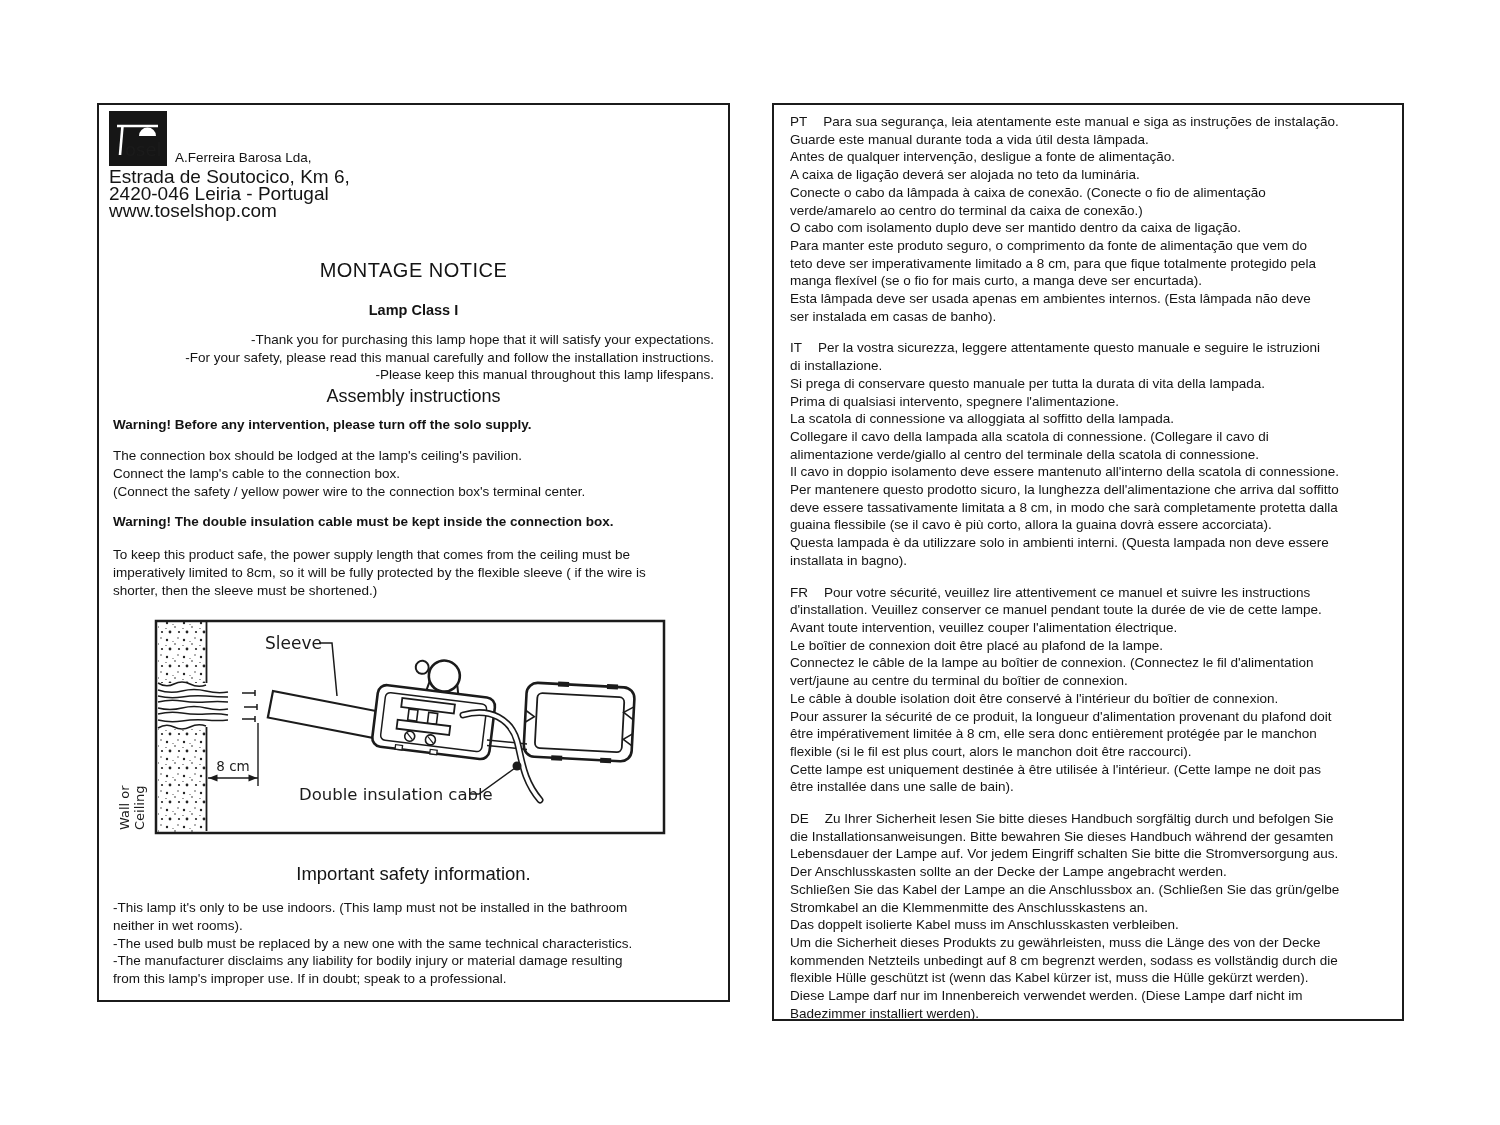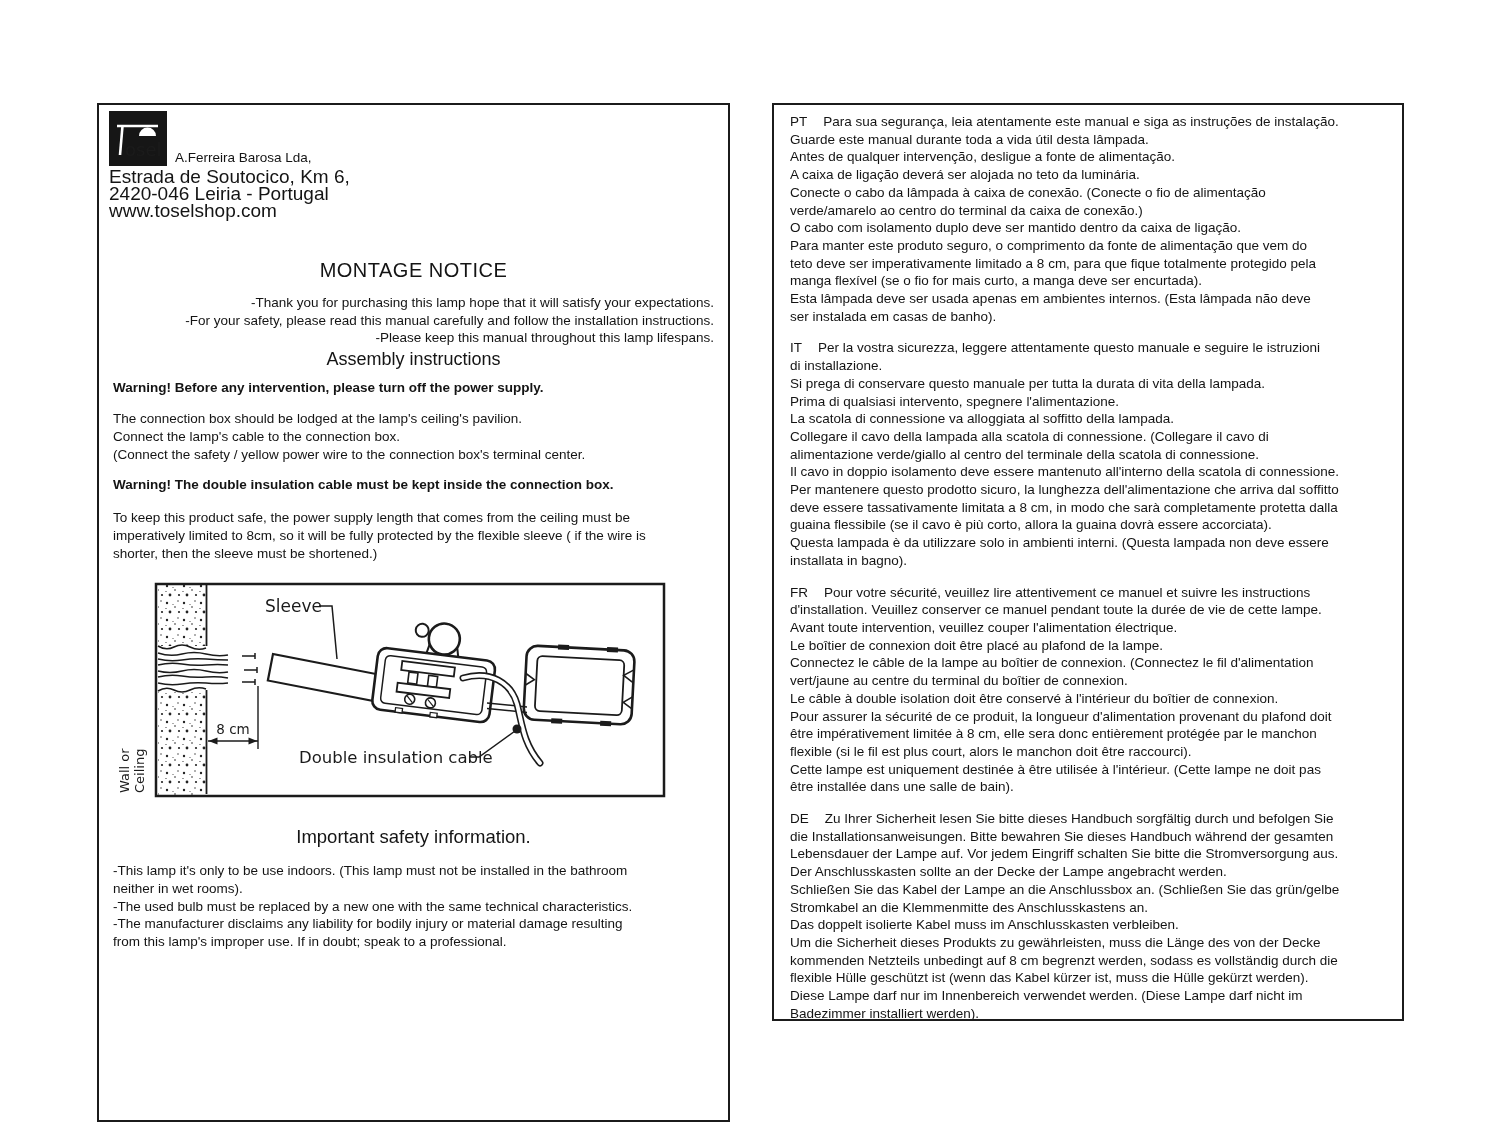--- a/index.html
+++ b/index.html
@@ -4,21 +4,21 @@
 <style>
   html,body{margin:0;padding:0;}
   body{
     width:1500px;height:1125px;background:#ffffff;position:relative;overflow:hidden;
     font-family:"Liberation Sans",sans-serif;color:#141414;
   }
   .panel{
     position:absolute;top:103px;border:2.5px solid #1b1b1b;background:#fff;
     box-sizing:border-box;overflow:hidden;
   }
-  .panel-left{left:97px;width:633px;height:1019px;padding:6px 14px 0 14px;}
+  .panel-left{left:97px;width:633px;height:899px;padding:6px 14px 0 14px;}
   .panel-right{left:772px;width:632px;height:918px;padding:8px 12px 0 16px;}
 
   .brand-row{display:flex;align-items:flex-end;gap:8px;margin-left:-4px;}
   .logo{width:58px;height:55px;flex:0 0 auto;}
   .company-name{font-size:13.5px;line-height:15px;padding-bottom:1px;}
   .address{font-size:19px;line-height:17px;white-space:pre-line;margin-top:2px;margin-left:-4px;}
 
   .doc-title{font-size:20px;line-height:24px;font-weight:400;text-align:center;margin-top:39px;letter-spacing:.5px;}
   .doc-subtitle{font-size:14.5px;line-height:17px;font-weight:700;text-align:center;margin-top:20px;}
 
@@ -52,28 +52,29 @@
       <path d="M30 25 a8.5 8.5 0 0 1 17 0 Z" fill="#fff"></path>
       <text x="16" y="45" font-size="18" fill="#fff">osel</text>
     </svg>
     <span class="company-name">A.Ferreira Barosa Lda,</span>
   </div>
   <div class="address">Estrada de Soutocico, Km 6,
 2420-046 Leiria - Portugal
 www.toselshop.com</div>
 
   <div class="doc-title">MONTAGE NOTICE</div>
+  <div class="doc-subtitle">Lamp Class I</div>
 
   <p class="body-text intro">-Thank you for purchasing this lamp hope that it will satisfy your expectations.
 -For your safety, please read this manual carefully and follow the installation instructions.
 -Please keep this manual throughout this lamp lifespans.</p>
 
   <div class="section-heading">Assembly instructions</div>
 
-  <p class="warning warning-1">Warning! Before any intervention, please turn off the power supply.</p>
+  <p class="warning warning-1">Warning! Before any intervention, please turn off the solo supply.</p>
   <p class="body-text para-1">The connection box should be lodged at the lamp's ceiling's pavilion.
 Connect the lamp's cable to the connection box.
 (Connect the safety / yellow power wire to the connection box's terminal center.</p>
   <p class="warning warning-2">Warning! The double insulation cable must be kept inside the connection box.</p>
   <p class="body-text para-2">To keep this product safe, the power supply length that comes from the ceiling must be
 imperatively limited to 8cm, so it will be fully protected by the flexible sleeve ( if the wire is
 shorter, then the sleeve must be shortened.)</p>
 
   <div class="diagram-wrap">
     <svg width="601" height="216" viewBox="0 0 601 216">

